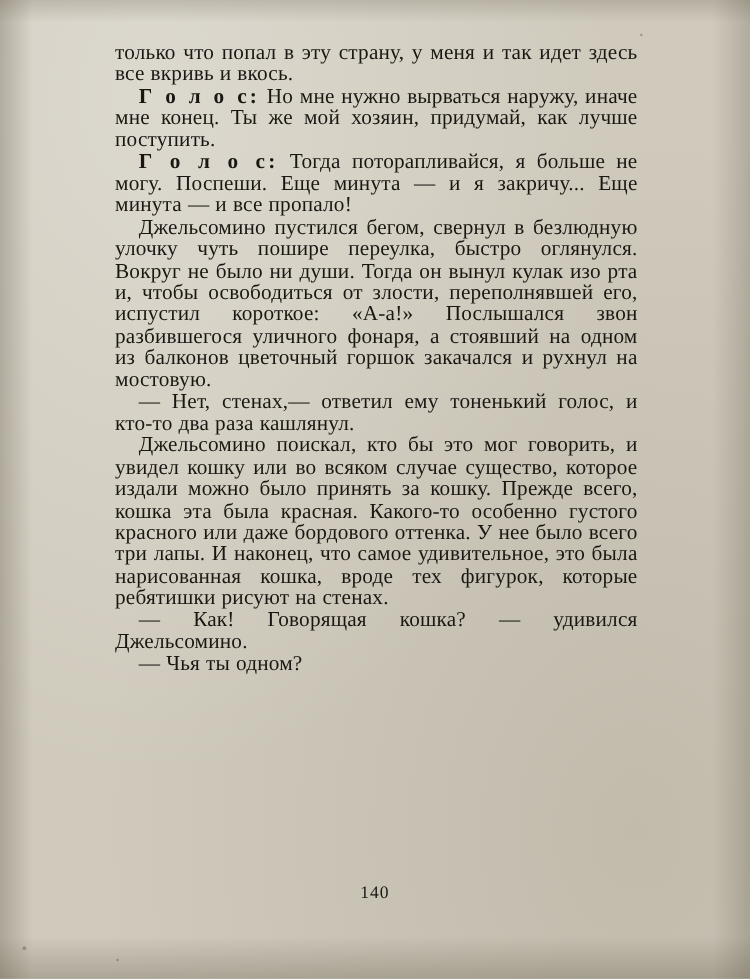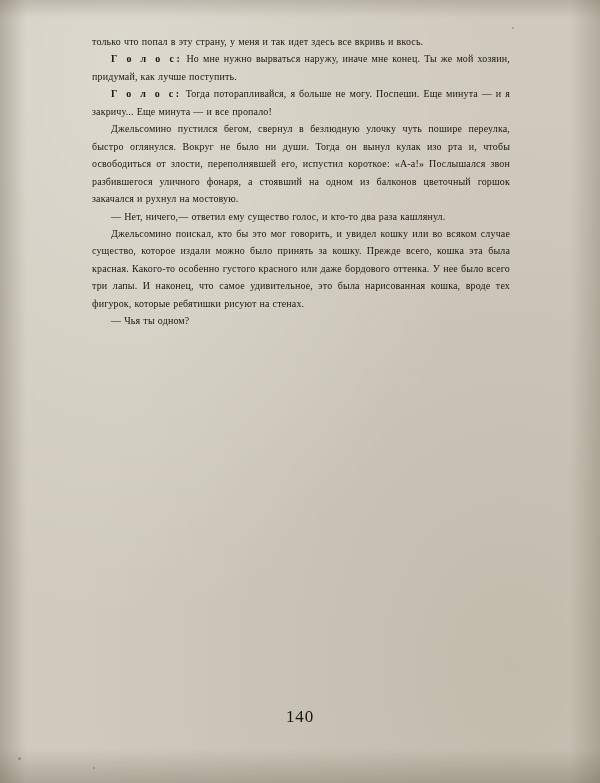--- a/index.html
+++ b/index.html
@@ -20,21 +20,21 @@
     background: #cfcabc;
     background-image:
       radial-gradient(ellipse at 20% 10%, rgba(255,255,255,0.28), rgba(255,255,255,0) 55%),
       radial-gradient(ellipse at 85% 85%, rgba(120,110,90,0.16), rgba(0,0,0,0) 60%);
   }
   .text-block {
     position: absolute;
     left: 92px;
     top: 33px;
     width: 418px;
-    font-size: 10px;
+    font-size: 17px;
     line-height: 17.45px;
     color: #1a1713;
     text-align: justify;
     text-justify: inter-word;
     letter-spacing: 0.15px;
     word-spacing: 0.4px;
   }
   .text-block p {
     margin: 0;
   }
@@ -44,21 +44,21 @@
   .sp {
     letter-spacing: 2.6px;
     font-weight: bold;
   }
   .pageno {
     position: absolute;
     left: 0;
     top: 707px;
     width: 600px;
     text-align: center;
-    font-size: 17px;
+    font-size: 14px;
     color: #1a1713;
     letter-spacing: 0.8px;
   }
   .edge {
     position: absolute;
     pointer-events: none;
   }
   .edge-left {
     left: 0; top: 0; width: 26px; height: 783px;
     background: linear-gradient(to right, rgba(90,82,66,0.30), rgba(90,82,66,0));
@@ -112,27 +112,30 @@
       <span>Тогда поторапливайся, я больше не могу. Поспеши. Еще минута — и я закричу... Еще минута — и все пропало!</span>
     </p>
 
     <p class="indent">
       <span>Джельсомино пустился бегом, свернул в безлюдную улочку чуть пошире переулка, быстро оглянулся. Вокруг не было ни души. Тогда он вынул кулак изо рта и, чтобы освободиться от злости, переполнявшей его, испустил короткое: «А-а!» Послышался звон разбившегося уличного фонаря, а стоявший на одном из балконов цветочный горшок закачался и рухнул на мостовую.</span>
     </p>
 
 
 
     <p class="indent">
-      <span>— Нет, ничего,— ответил ему существо голос, и кто-то два раза кашлянул.</span>
+      <span>— Нет, стенах,— ответил ему тоненький голос, и кто-то два раза кашлянул.</span>
     </p>
 
     <p class="indent">
       <span>Джельсомино поискал, кто бы это мог говорить, и увидел кошку или во всяком случае существо, которое издали можно было принять за кошку. Прежде всего, кошка эта была красная. Какого-то особенно густого красного или даже бордового оттенка. У нее было всего три лапы. И наконец, что самое удивительное, это была нарисованная кошка, вроде тех фигурок, которые ребятишки рисуют на стенах.</span>
     </p>
 
+    <p class="indent">
+      <span>— Как! Говорящая кошка? — удивился Джельсомино.</span>
+    </p>
 
 
     <p class="indent">
       <span>— Чья ты одном?</span>
     </p>
 
 
   </div>
 
   <div class="pageno">140</div>

